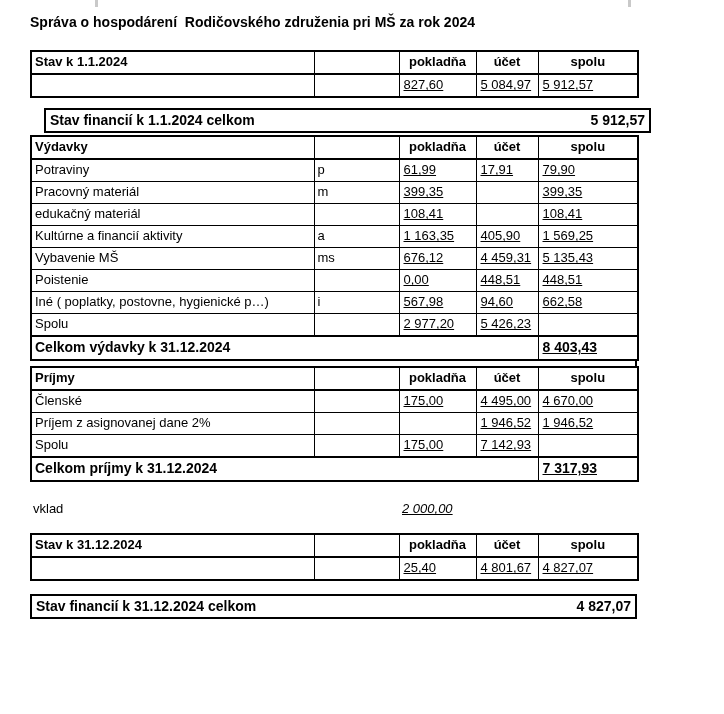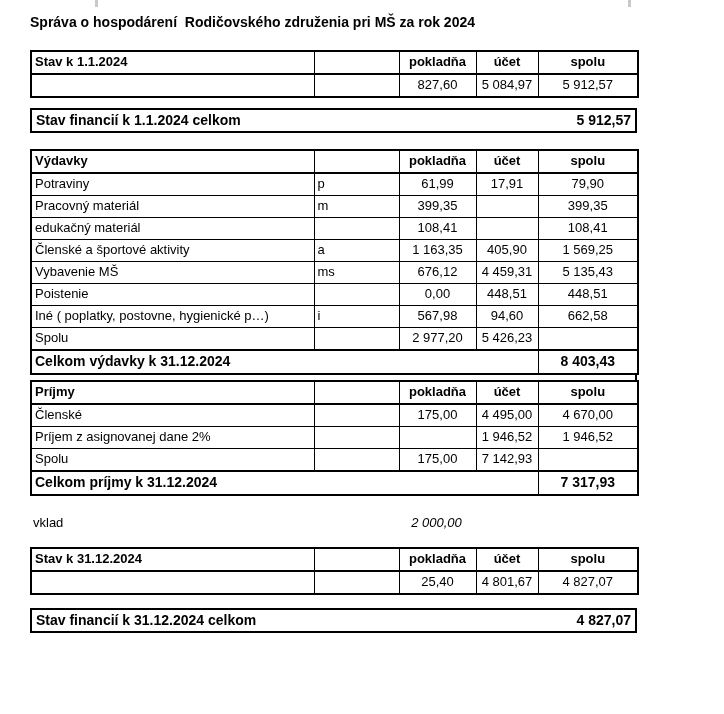--- a/index.html
+++ b/index.html
@@ -30,42 +30,42 @@
   }
   col.c-label{width:283px;}
   col.c-code{width:85px;}
   col.c-pok{width:77px;}
   col.c-ucet{width:62px;}
   col.c-spolu{width:100px;}
 
   tr.hdr td{border-bottom:2px solid #000;}
   .bold{font-weight:bold;}
   .ctr{text-align:center;}
-  .num{text-align:center;}
+  .num{text-align:left;text-decoration:underline;}
   .lbl{text-align:left;padding-left:3px;}
 
   tr.total td{border-top:2px solid #000;font-weight:bold;font-size:14px;height:22px;}
 
   table.single{border:2px solid #000;}
   table.single td{border:none;height:21px;}
   .flexcell{display:flex;justify-content:space-between;align-items:center;height:21px;}
   .flexcell .t-label{font-weight:bold;font-size:14px;}
   .flexcell .t-value{font-weight:bold;font-size:14px;}
 
   table.noborder td{border:none;}
   .italic{font-style:italic;}
 
   .connector{height:5px;position:relative;}
   .connector::after{
     content:"";position:absolute;right:0px;top:0;width:2px;height:5px;background:#000;
   }
 
   .mt-t1{margin-top:20px;}
-  .mt-t2{margin-top:10px;}
-  .mt-vyd{margin-top:16px;border-radius:7px;}
+  .mt-t2{margin-top:10px;margin-left:14px;}
+  .mt-vyd{margin-top:2px;border-radius:7px;}
   .mt-vklad{margin-top:17px;}
   .mt-stav{margin-top:13px;}
   .mt-final{margin-top:13px;}
 </style>
 </head>
 <body>
 
 <div class="print-tick tick-left"></div>
 <div class="print-tick tick-right"></div>
 
@@ -143,21 +143,21 @@
       <td class="num">399,35</td>
     </tr>
     <tr>
       <td class="lbl">edukačný materiál</td>
       <td class="lbl"></td>
       <td class="num">108,41</td>
       <td class="num"></td>
       <td class="num">108,41</td>
     </tr>
     <tr>
-      <td class="lbl">Členské a športové aktivity</td>
+      <td class="lbl">Kultúrne a financií aktivity</td>
       <td class="lbl">a</td>
       <td class="num">1 163,35</td>
       <td class="num">405,90</td>
       <td class="num">1 569,25</td>
     </tr>
     <tr>
       <td class="lbl">Vybavenie MŠ</td>
       <td class="lbl">ms</td>
       <td class="num">676,12</td>
       <td class="num">4 459,31</td>

